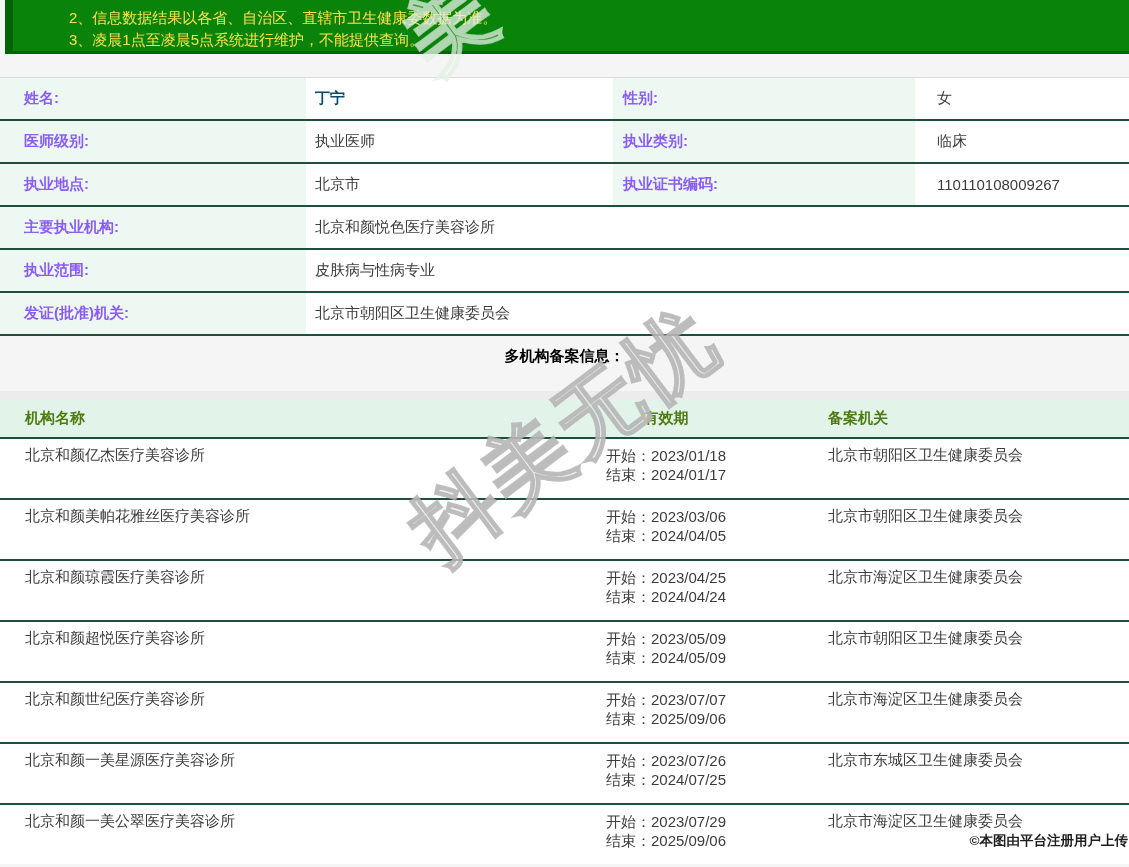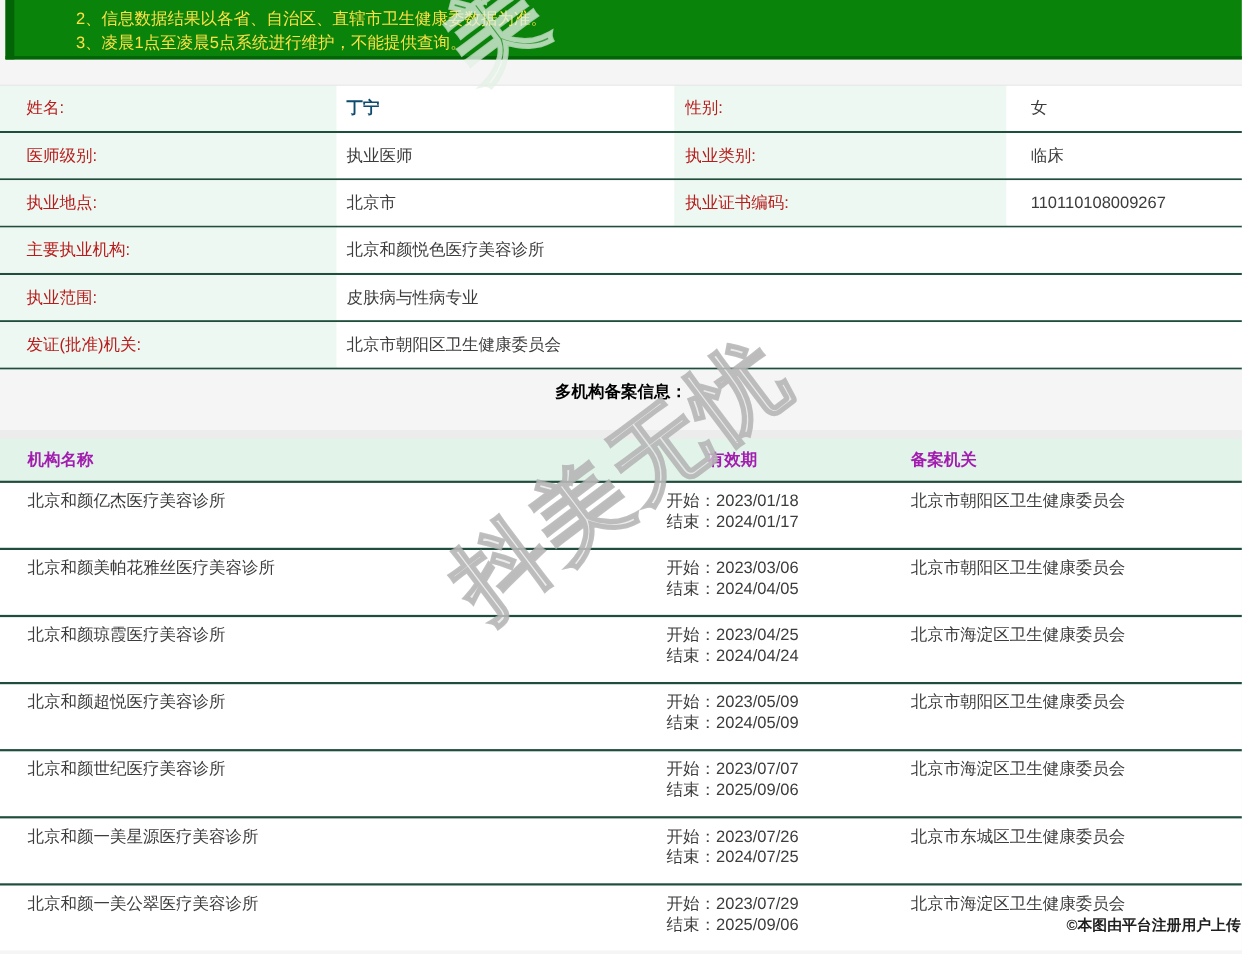--- a/index.html
+++ b/index.html
@@ -37,22 +37,22 @@
     grid-template-columns:306px 307px 302px 1fr;
     height:43px;
     border-bottom:2px solid #1f4e3c;
     background:#fff;
   }
   .info-row.full { grid-template-columns:306px 1fr; }
   .cell { display:flex; align-items:center; height:100%; }
   .cell-label {
     background:#ecf8f1;
     padding-left:24px;
-    font-weight:normal;
-    color:#b91c1c;
+    font-weight:bold;
+    color:#8b5cf6;
   }
   .cell-label.second { padding-left:10px; }
   .cell-value { padding-left:9px; color:#3c3c3c; background:#fff; }
   .cell-value.second { padding-left:22px; }
   .cell-value.name { font-weight:bold; color:#0c4a6e; }
 
   
   .section-title {
     height:55px;
     background:#f4f5f4;
@@ -63,21 +63,21 @@
     font-size:15px;
   }
   .section-band { height:8px; background:#ececec; }
   .f-header {
     display:grid;
     grid-template-columns:508px 295px 1fr;
     height:38px;
     align-items:center;
     background:#e2f3ea;
     font-weight:bold;
-    color:#a21caf;
+    color:#4d7c0f;
   }
   .f-row {
     display:grid;
     grid-template-columns:508px 295px 1fr;
     border-top:2px solid #1f4e3c;
     background:#fff;
     height:61px;
     padding-top:7px;
   }
   .fc1 { padding-left:25px; }

